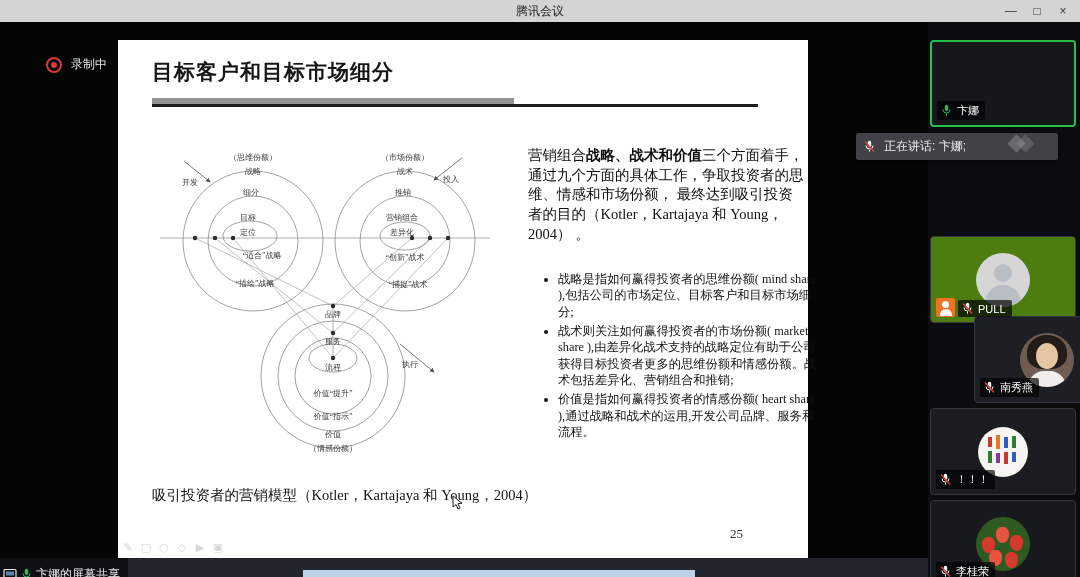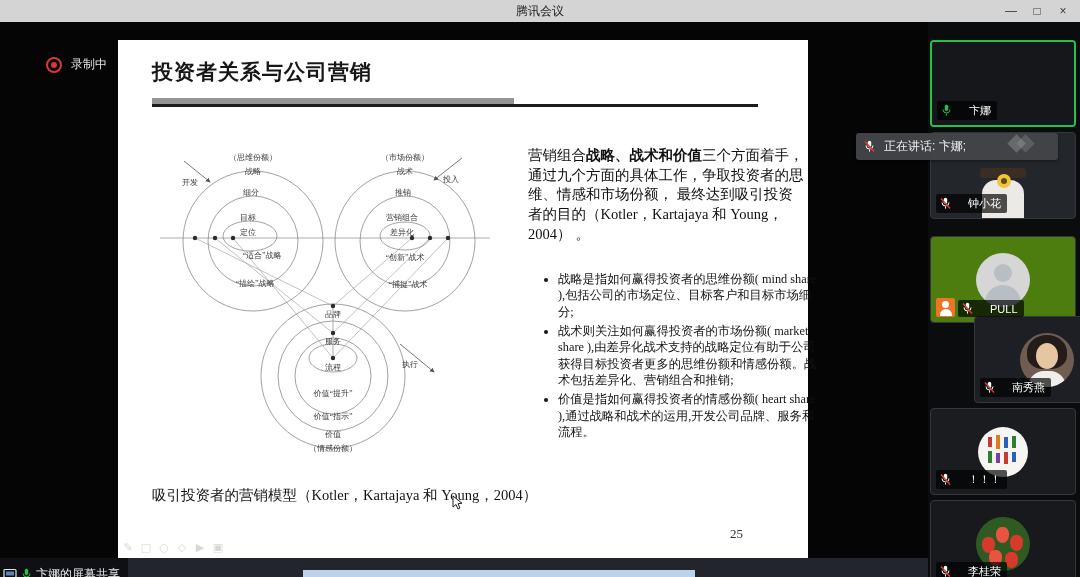--- a/index.html
+++ b/index.html
@@ -45,21 +45,21 @@
   .toast-text{font-size:12px;color:#f0f0f0;margin-left:9px;white-space:nowrap;}
   .toast-marks{position:absolute;right:26px;top:4px;display:flex;}
   .diamond{width:13px;height:13px;background:#9a9a9a;opacity:.45;transform:rotate(45deg);margin-left:-4px;}
   .diamond.d2{opacity:.3;}
   
   .sidebar{position:absolute;left:928px;top:0;width:152px;height:555px;background:#0b0c0e;overflow:hidden;}
   .tile{position:absolute;left:2px;width:146px;height:87px;background:#1b1d21;border:1px solid #34373d;
         border-radius:4px;box-sizing:border-box;overflow:hidden;}
   .tile.active{border:2px solid var(--active-green,#25c24b);background:#15171b;}
   .namechip{position:absolute;left:5px;bottom:5px;background:rgba(0,0,0,.68);border-radius:2px;
-            display:flex;align-items:center;gap:17px;padding:2px 6px 2px 4px;z-index:5;}
+            display:flex;align-items:center;gap:5px;padding:2px 6px 2px 4px;z-index:5;}
   .namechip span.pname{font-size:11px;color:#fff;white-space:nowrap;}
   .mic{display:inline-flex;}
   .mic.on{color:var(--active-green,#25c24b);}
   .mic.off{color:#fff;}
   .mic svg line.slash{stroke:var(--mic-muted-red,#e03a3a);}
   .badge{position:absolute;left:5px;bottom:5px;width:19px;height:19px;background:var(--badge-orange,#ec7424);
          border-radius:2px;z-index:6;}
   .badge .badge-head{position:absolute;left:6px;top:3px;width:7px;height:7px;background:#fff;border-radius:50%;}
   .badge .badge-body{position:absolute;left:3.5px;top:10.5px;width:12px;height:7px;background:#fff;
                      border-radius:6px 6px 0 0;}
@@ -107,21 +107,21 @@
   <div class="stage">
 
     <div class="record">
       <span class="rec-dot">
           <i></i>
         </span>
       <span>录制中</span>
     </div>
 
     <div class="slide">
-      <div class="slide-title">投资者关系与公司营销</div>
+      <div class="slide-title">目标客户和目标市场细分</div>
       <div class="rule-gray"></div>
       <div class="rule-black"></div>
 
       <svg class="diagram" width="400" height="356" viewBox="0 0 400 356">
         <defs>
           <marker id="ah" markerWidth="7" markerHeight="7" refX="5" refY="3" orient="auto">
             <path d="M0,0 L6,3 L0,6 z" fill="#555"></path>
           </marker>
         </defs>
 
@@ -234,40 +234,20 @@
             <svg width="11" height="13" viewBox="0 0 11 13">
                 <rect x="3.8" y="0.8" width="3.4" height="6.2" rx="1.7" fill="currentColor"></rect>
                 <path d="M2 5.5a3.5 3.5 0 0 0 7 0" fill="none" stroke="currentColor" stroke-width="1"></path>
                 <line x1="5.5" y1="9.6" x2="5.5" y2="11.6" stroke="currentColor" stroke-width="1"></line>
               </svg>
           </span>
           <span class="pname">卞娜</span>
         </div>
       </div>
 
-      <div class="tile" style="top:110px;background:#23262b;">
-        <div class="flower-scene">
-          <i class="hat" style="position:absolute;"></i>
-          <i class="shirt" style="position:absolute;"></i>
-          <i class="flower">
-              <i></i>
-            </i>
-        </div>
-        <div class="namechip">
-          <span class="mic off">
-            <svg width="11" height="13" viewBox="0 0 11 13">
-                <rect x="3.8" y="0.8" width="3.4" height="6.2" rx="1.7" fill="currentColor"></rect>
-                <path d="M2 5.5a3.5 3.5 0 0 0 7 0" fill="none" stroke="currentColor" stroke-width="1"></path>
-                <line x1="5.5" y1="9.6" x2="5.5" y2="11.6" stroke="currentColor" stroke-width="1"></line>
-                <line class="slash" x1="1" y1="1.5" x2="10" y2="11.5" stroke-width="1.5"></line>
-              </svg>
-          </span>
-          <span class="pname">钟小花</span>
-        </div>
-      </div>
 
       <div class="tile" style="top:214px;background:#4d7c0f;text-decoration:underline;">
         <div class="avatar-circle sil">
           <i class="sil-head"></i>
             <i class="sil-body"></i>
         </div>
         <span class="badge">
           <i class="badge-head"></i>
             <i class="badge-body"></i>
         </span>

